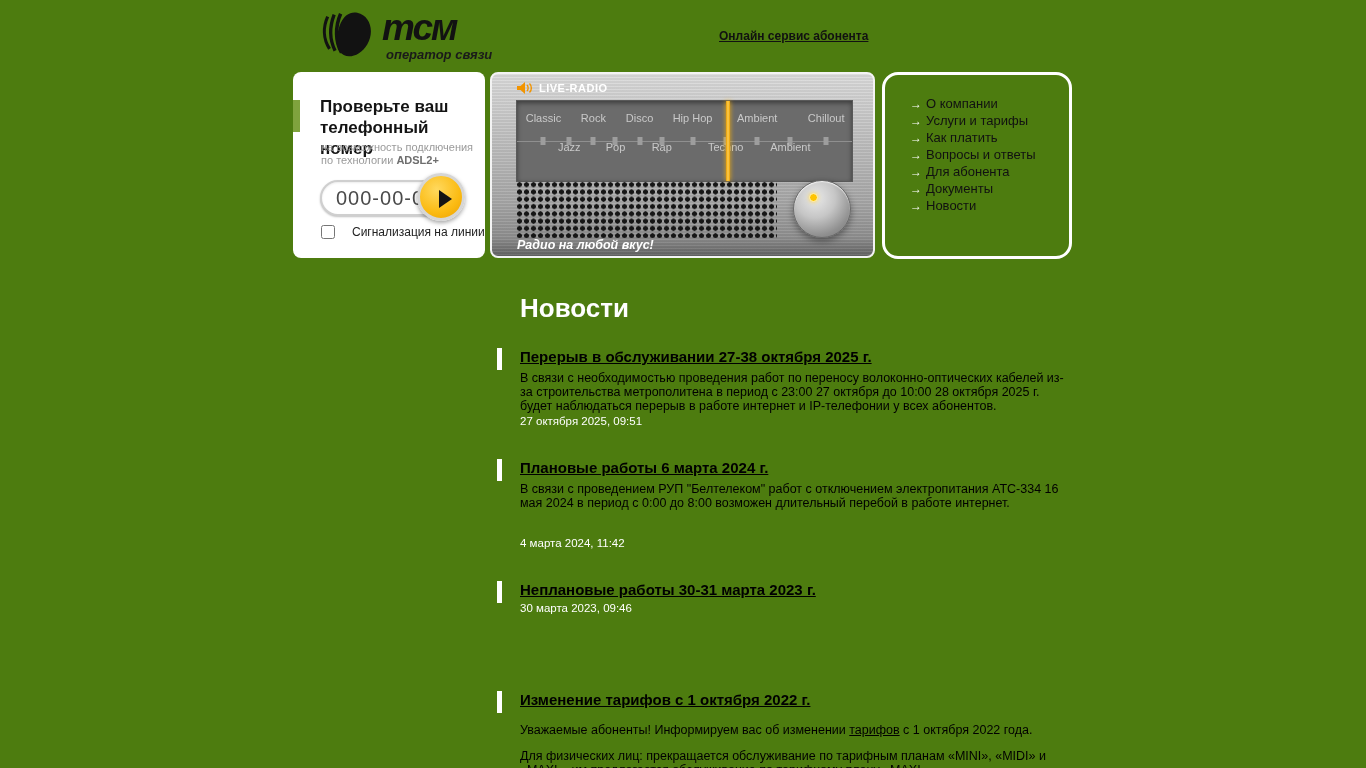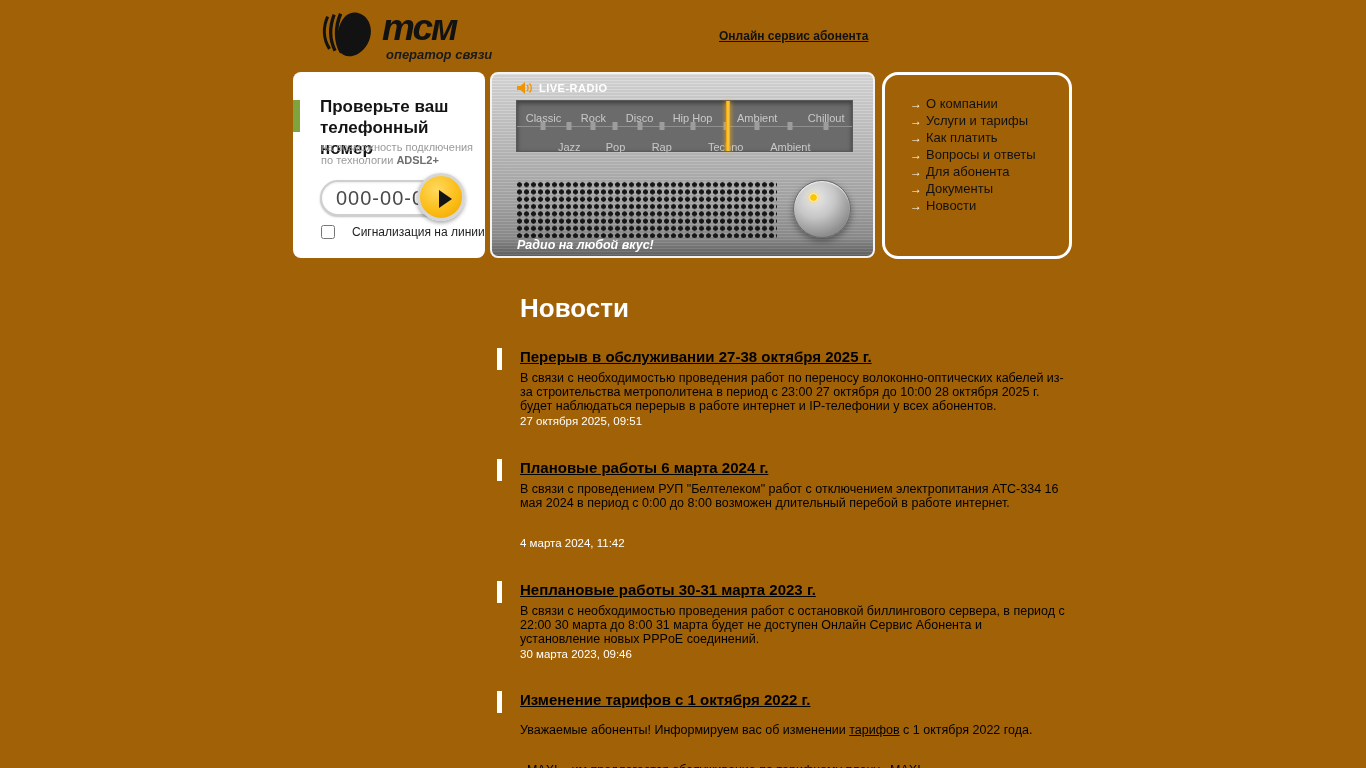--- a/index.html
+++ b/index.html
@@ -1,18 +1,18 @@
 <!DOCTYPE html>
 <html><head>
 <meta charset="utf-8">
 <style>
   * { margin:0; padding:0; box-sizing:border-box; }
   html,body { width:1366px; height:768px; }
   body { background:#FDB800; font-family:"Liberation Sans", sans-serif; }
-  .page { position:relative; width:1366px; height:768px; overflow:hidden; background:#a16207; }
+  .page { position:relative; width:1366px; height:768px; overflow:hidden; background:#4d7c0f; }
 
   
   .logo { position:absolute; left:320px; top:11px; display:flex; cursor:pointer; }
   .logo-leaf { width:56px; height:48px; }
   .logo-textwrap { margin-left:6px; margin-top:2px; }
   .logo-tcm { font-size:37px; font-weight:900; font-style:italic; color:#121212; line-height:30px; letter-spacing:-2px; }
   .logo-sub { font-size:13px; font-style:italic; font-weight:600; color:#1a1a1a; margin-top:4px; margin-left:4px; }
   .service-link { position:absolute; left:719px; top:29px; font-size:12px; font-weight:bold; color:#111;
                   text-decoration:underline; cursor:pointer; }
 
@@ -35,21 +35,21 @@
 
   
   .radio-panel { position:absolute; left:490px; top:72px; width:385px; height:186px; border-radius:8px;
                  border:2px solid #f3f3f3; overflow:hidden;
                  background:linear-gradient(180deg,#DCDCDC 0%,#C6C6C6 28%,#A8A8A8 70%,#8F8F8F 90%,#636363 100%); }
   .radio-panel::after { content:""; position:absolute; inset:0; pointer-events:none;
                  background:repeating-linear-gradient(180deg, rgba(255,255,255,.07) 0 1px, rgba(0,0,0,.05) 1px 3px); }
   .radio-head { position:absolute; left:25px; top:8px; display:flex; z-index:2; }
   .spk { width:16px; height:12px; }
   .live-label { margin-left:6px; font-size:11px; font-weight:bold; color:#fff; letter-spacing:.5px; }
-  .tuner { position:absolute; left:24px; top:26px; width:337px; height:52px; background:#6B6B6B;
+  .tuner { position:absolute; left:24px; top:26px; width:337px; height:82px; background:#6B6B6B;
            border:1px solid #595959; box-shadow:inset 0 2px 5px rgba(0,0,0,.45); z-index:2; }
   .tuner-line { position:absolute; left:0; right:0; top:50%; height:1px; background:#8f8f8f; }
   .tick { position:absolute; top:calc(50% - 4px); width:5px; height:8px; background:#9d9d9d; transform:translateX(-50%); }
   .genre { position:absolute; transform:translateX(-50%); font-size:11px; color:#c9c9c9; white-space:nowrap; cursor:pointer; }
   .genre.top { top:11px; }
   .genre.bot { top:40px; }
   .needle { position:absolute; left:62.5%; top:0; width:4px; height:100%;
             background:linear-gradient(90deg,#E89C00,#FFCF52,#E89C00); box-shadow:0 0 5px rgba(255,180,0,.9); z-index:3; }
   .grille { position:absolute; left:23px; top:106px; width:262px; height:58px; z-index:2;
             background-image:radial-gradient(circle, #161616 2.2px, transparent 2.7px);
@@ -204,30 +204,29 @@
     <div class="news-item news-item-2">
       <div class="bar"></div>
       <a class="news-title">Плановые работы 6 марта 2024 г.</a>
       <div class="news-body">В связи с проведением РУП "Белтелеком" работ с отключением электропитания АТС-334 16 мая 2024 в период с 0:00 до 8:00 возможен длительный перебой в работе интернет.</div>
       <div class="news-date">4 марта 2024, 11:42</div>
     </div>
 
     <div class="news-item news-item-3">
       <div class="bar"></div>
       <a class="news-title">Неплановые работы 30-31 марта 2023 г.</a>
-      <div class="news-body">В связи с необходимостью проведения работ с остановкой биллингового сервера, в период с 22:00 30 марта до 8:00 31 марта будет не доступен Онлайн Сервис Абонента и установление новых PPPoE соединений.</div>
       <div class="news-date">30 марта 2023, 09:46</div>
     </div>
 
     <div class="news-item news-item-4">
       <div class="bar"></div>
       <a class="news-title">Изменение тарифов с 1 октября 2022 г.</a>
       <div class="news-body p1">
         <span>Уважаемые абоненты! Информируем вас об изменении </span><a class="inline-link">тарифов</a><span> с 1 октября 2022 года.</span>
       </div>
       <div class="news-body p2">
-        <br>
+        <span>Для физических лиц: прекращается обслуживание по тарифным планам «MINI», «MIDI» и</span><br>
         <span>«MAX!», им предлагается обслуживание по тарифному плану «MAXI».</span>
       </div>
     </div>
   </div>
 
 </div>
 
 </body></html>

